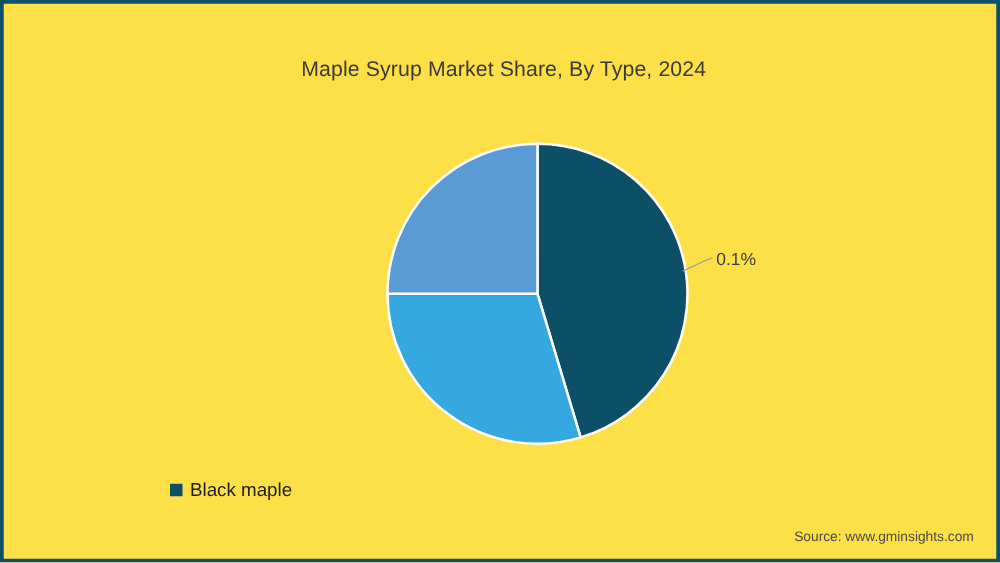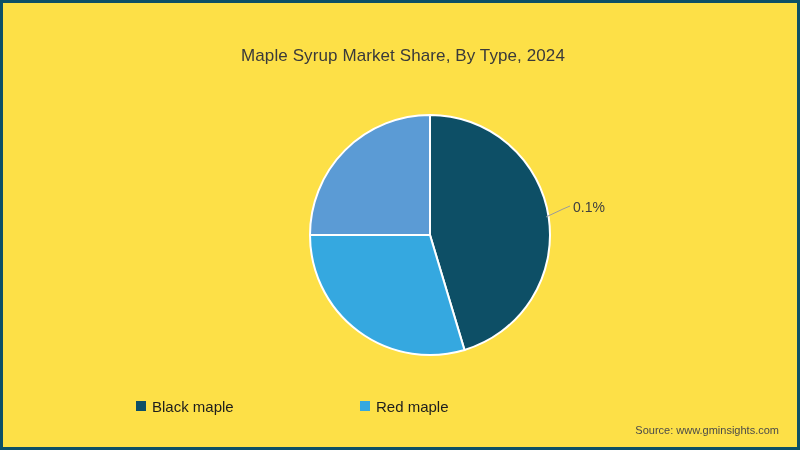--- a/index.html
+++ b/index.html
@@ -54,21 +54,20 @@
     top: 378px;
     width: 800px;
     height: 22px;
   }
   .legend-item {
     position: absolute;
     top: 0;
     display: flex;
     align-items: center;
     height: 22px;
-    margin-top: 14px;
   }
   .legend-swatch {
     width: 10px;
     height: 10px;
     display: inline-block;
     flex: 0 0 auto;
   }
   .legend-label {
     margin-left: 6px;
     font-size: 15px;
@@ -109,23 +108,19 @@
     <div class="callout-label" style="left: 570px; top: 196px;">0.1%</div>
   </div>
 
   <div id="legend">
 
     <div class="legend-item" id="legend-item-0">
       <span class="legend-swatch" style="background:#0d4f66;"></span>
       <span class="legend-label">Black maple</span>
     </div>
 
-    <div class="legend-item" id="legend-item-1">
-      <span class="legend-swatch" style="background:#35a8e0;"></span>
-      <span class="legend-label">Red maple</span>
-    </div>
 
 
   </div>
 
   <div id="source-note">Source: www.gminsights.com</div>
 
 </div>
 
 </body></html>

